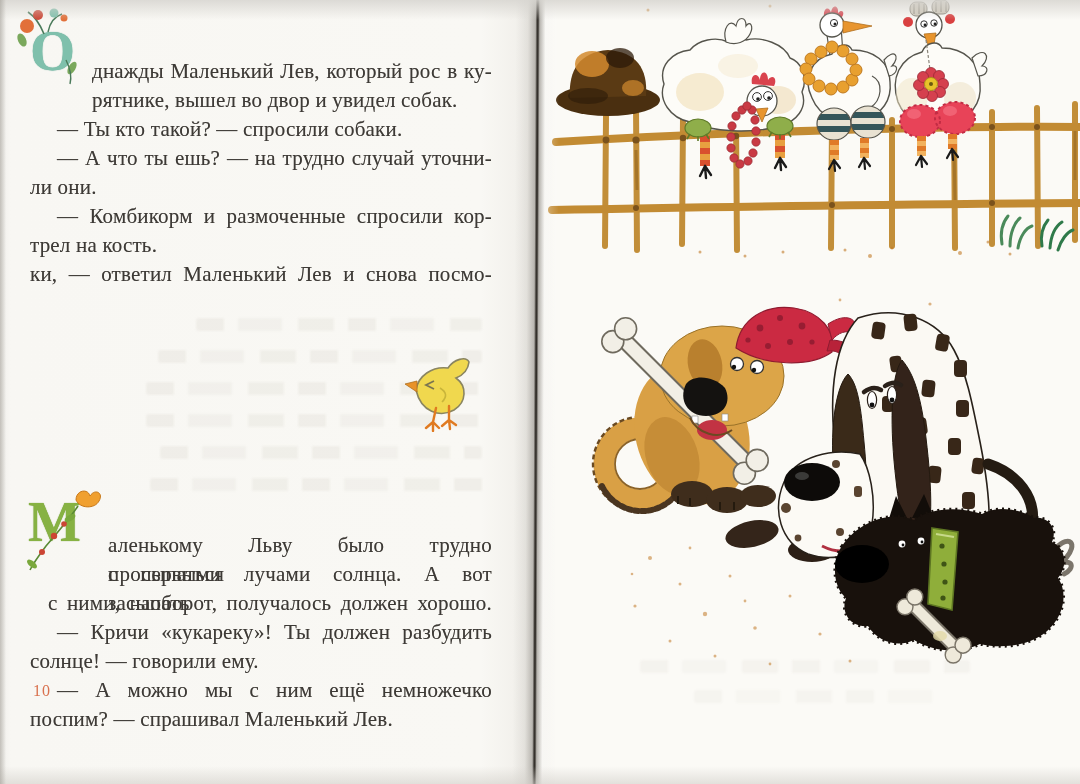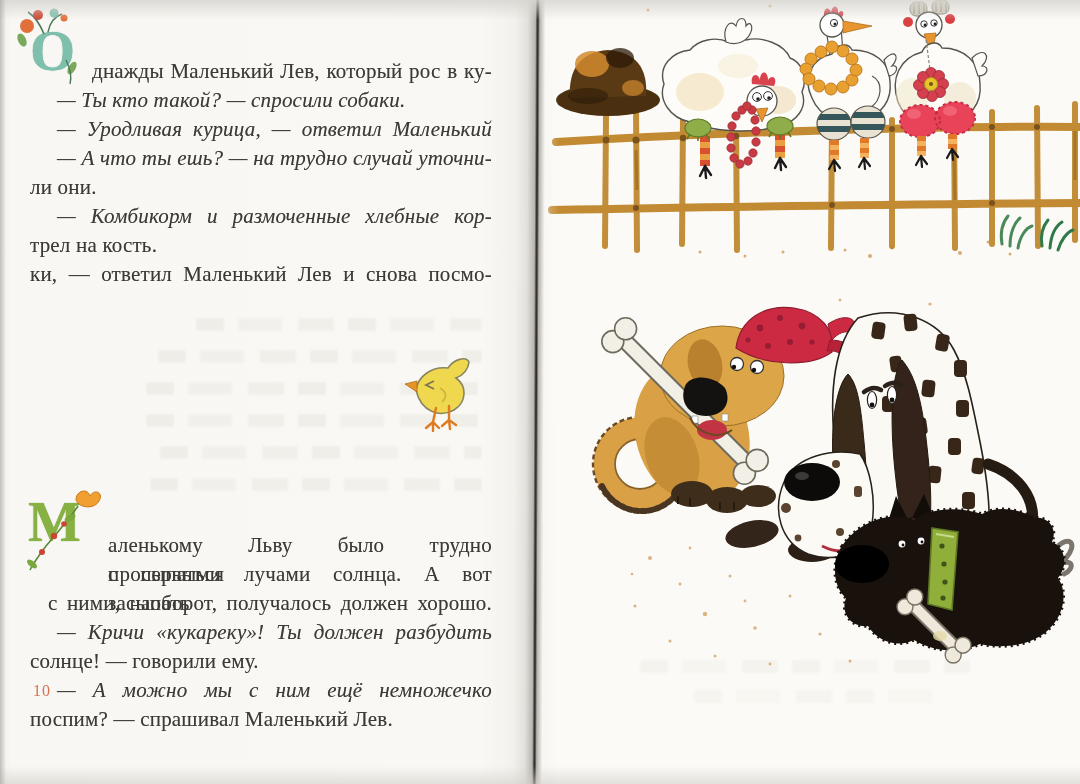--- a/index.html
+++ b/index.html
@@ -21,21 +21,21 @@
   #gutter{position:absolute;left:514px;top:-4px;width:44px;height:792px;transform:rotate(.25deg);
     background:linear-gradient(90deg,rgba(60,55,48,0) 0%,rgba(60,55,48,.08) 28%,rgba(60,55,48,.3) 45%,
       rgba(28,24,19,.85) 49%,rgba(28,24,19,.9) 51%,rgba(60,55,48,.32) 55%,
       rgba(255,255,255,.35) 68%,rgba(60,55,48,0) 100%);}
   
   .tblock{position:absolute;left:30px;width:462px;color:#3d3a36;font-size:21px;margin-top:31px;}
   #block1{top:26px;} #block2{top:500px;}
   .line{display:block;height:29px;line-height:29px;letter-spacing:.2px;
         text-shadow:0 0 .4px rgba(70,64,58,.45);}
   .j{text-align:justify;text-align-last:justify;}
-  .ind{padding-left:27px;font-style:italic;}
+  .ind{padding-left:27px;}
   .pdc1{padding-left:62px;}
   .pdc2{padding-left:78px;}
   .p18{padding-left:18px;}
   .dropcap{position:absolute;font-weight:bold;line-height:1;}
   #dropcap-o{left:30px;top:22px;font-size:58px;color:#7fc0ac;text-shadow:0 0 1px #5aa28e;}
   #dropcap-m{left:28px;top:494px;font-size:56px;color:#87b243;text-shadow:0 0 1px #6a9430;}
   #page-number{position:absolute;left:33px;top:682px;font-size:16px;color:#d9714e;letter-spacing:1px;}
   
   .ghost{position:absolute;height:13px;border-radius:3px;filter:blur(1.2px);opacity:.55;
     background:repeating-linear-gradient(90deg,
@@ -66,25 +66,25 @@
       <circle cx="24" cy="11" r="5" fill="#cc4534"></circle>
       <circle cx="40" cy="9" r="4.5" fill="#7fc0ac"></circle>
       <circle cx="50" cy="14" r="3.5" fill="#e2703a"></circle>
       <ellipse cx="8" cy="36" rx="4" ry="7" fill="#7aa85c" transform="rotate(-25 8 36)"></ellipse>
       <ellipse cx="58" cy="64" rx="3.5" ry="7" fill="#7aa85c" transform="rotate(30 58 64)"></ellipse>
       <path d="M52,56 C56,64 58,72 56,80" stroke="#4a7a5a" stroke-width="1.4" fill="none"></path>
     </svg>
 
     <div class="tblock" id="block1">
       <span class="line j pdc1">днажды Маленький Лев, который рос в ку-</span>
+      <span class="line pdc1">рятнике, вышел во двор и увидел собак.</span>
       <span class="line ind">— Ты кто такой? — спросили собаки.</span>
-      <span class="line j ind">— Уродливая курица, — ответил Маленький</span>
       <span class="line j ind">— А что ты ешь? — на трудно случай уточни-</span>
       <span class="line">ли они.</span>
-      <span class="line j ind">— Комбикорм и размоченные хлебные кор-</span>
+      <span class="line j ind">— Комбикорм и размоченные спросили кор-</span>
       <span class="line">трел на кость.</span>
       <span class="line j">ки, — ответил Маленький Лев и снова посмо-</span>
     </div>
 
     <svg width="84" height="80" style="left:396px;top:352px;" viewBox="0 0 84 80">
       <path d="M20,38 C22,24 36,14 52,16 C58,7 70,4 73,10 C72,19 65,24 60,26 C71,34 71,50 58,58 C44,66 25,60 20,38 Z" fill="#f0d84e" stroke="#8a8560" stroke-width="1.6"></path>
       <path d="M44,36 q10,6 2,14" stroke="#c9b53a" stroke-width="1.6" fill="none"></path>
       <path d="M9,32 L21,29 L21,40 Z" fill="#e8922a" stroke="#b06f1e" stroke-width=".8"></path>
       <path d="M38,29 l-8,4 l8,4" stroke="#7a7550" stroke-width="1.8" fill="none"></path>
       <g stroke="#e07a20" stroke-width="2.4" fill="none" stroke-linecap="round">

